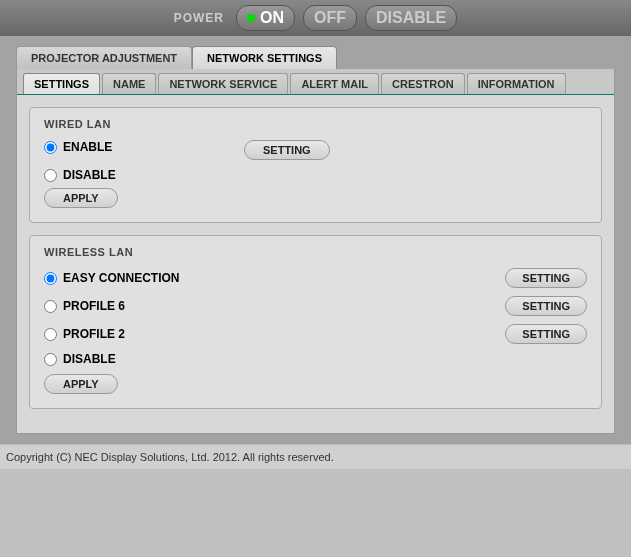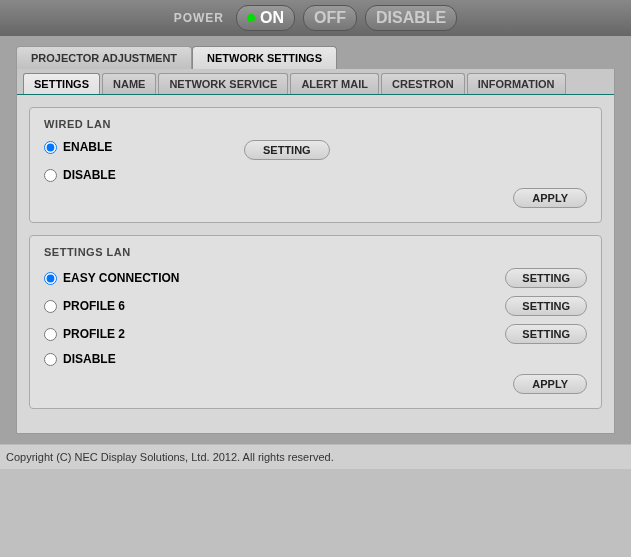--- a/index.html
+++ b/index.html
@@ -158,21 +158,20 @@
     .radio-label {
       font-size: 12px;
       font-weight: bold;
       color: #000;
       cursor: pointer;
     }
 
     
     .apply-row {
       display: flex;
-      justify-content: flex-end;
       margin-top: 6px;
     }
     .apply-btn {
       background: linear-gradient(to bottom, #e8e8e8, #d0d0d0);
       border: 1px solid #999;
       border-radius: 10px;
       padding: 3px 18px;
       font-size: 11px;
       font-weight: bold;
       cursor: pointer;
@@ -281,21 +280,21 @@
           <input type="radio" name="wired" id="wired-disable" style="">
           <label class="radio-label" for="wired-disable">DISABLE</label>
         </div>
 
         <div class="apply-row">
           <button class="apply-btn">APPLY</button>
         </div>
       </div>
 
       <div class="section-box">
-        <div class="section-title">SETTINGS LAN</div>
+        <div class="section-title">WIRELESS LAN</div>
 
         <div class="wireless-row">
           <div class="radio-part">
             <input type="radio" name="wireless" id="easy-connection" checked="" style="">
             <label class="radio-label" for="easy-connection">EASY CONNECTION</label>
           </div>
           <button class="setting-btn-inline">SETTING</button>
         </div>
 
         <div class="wireless-row">

